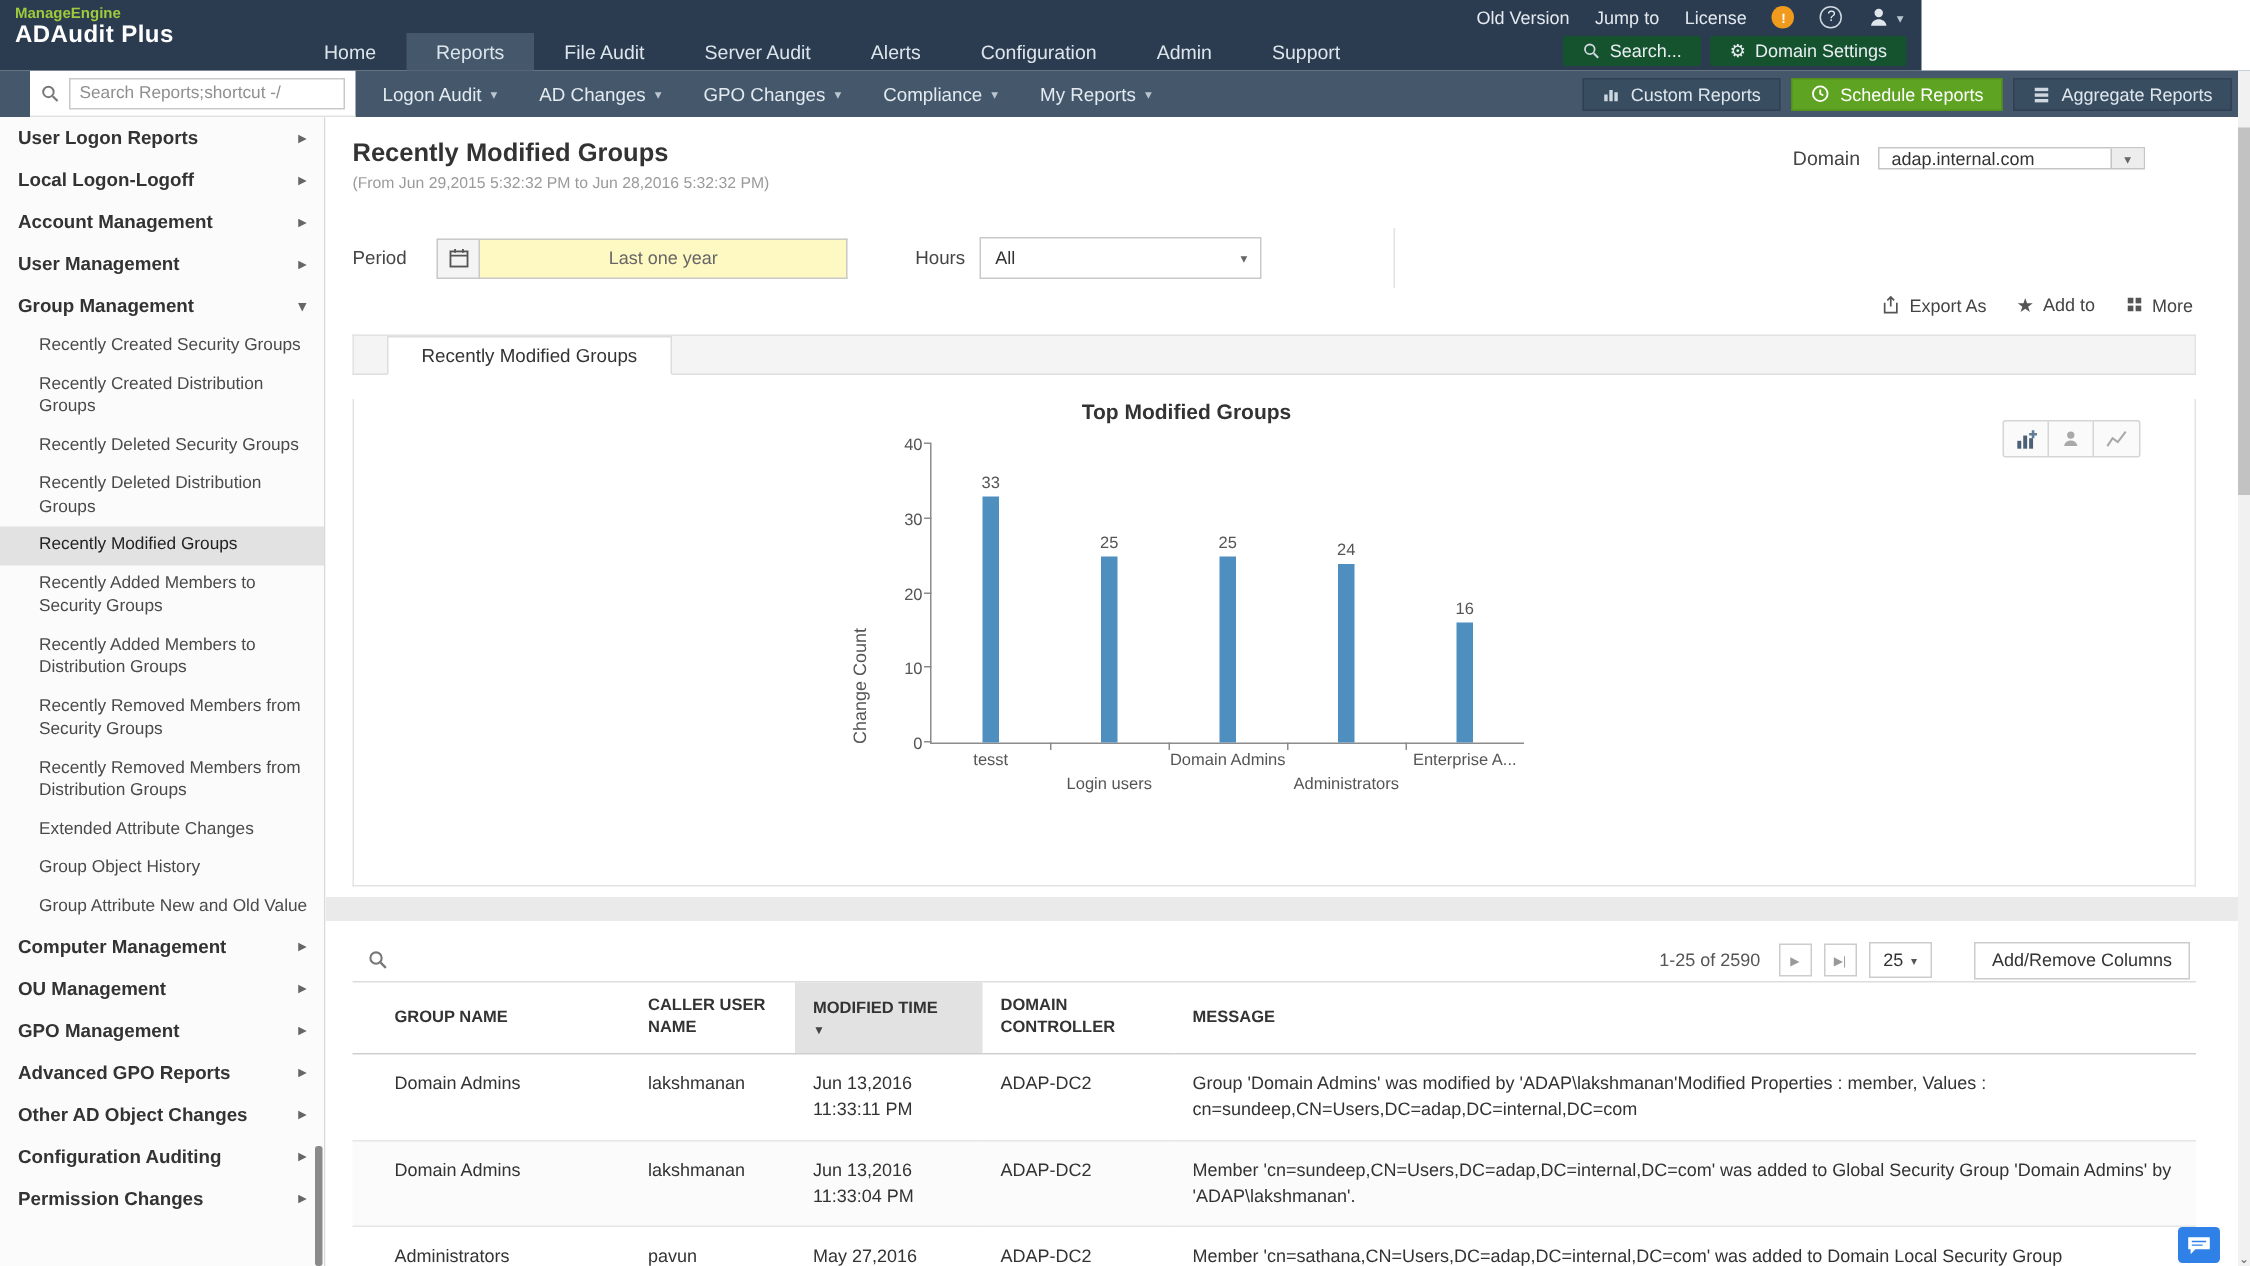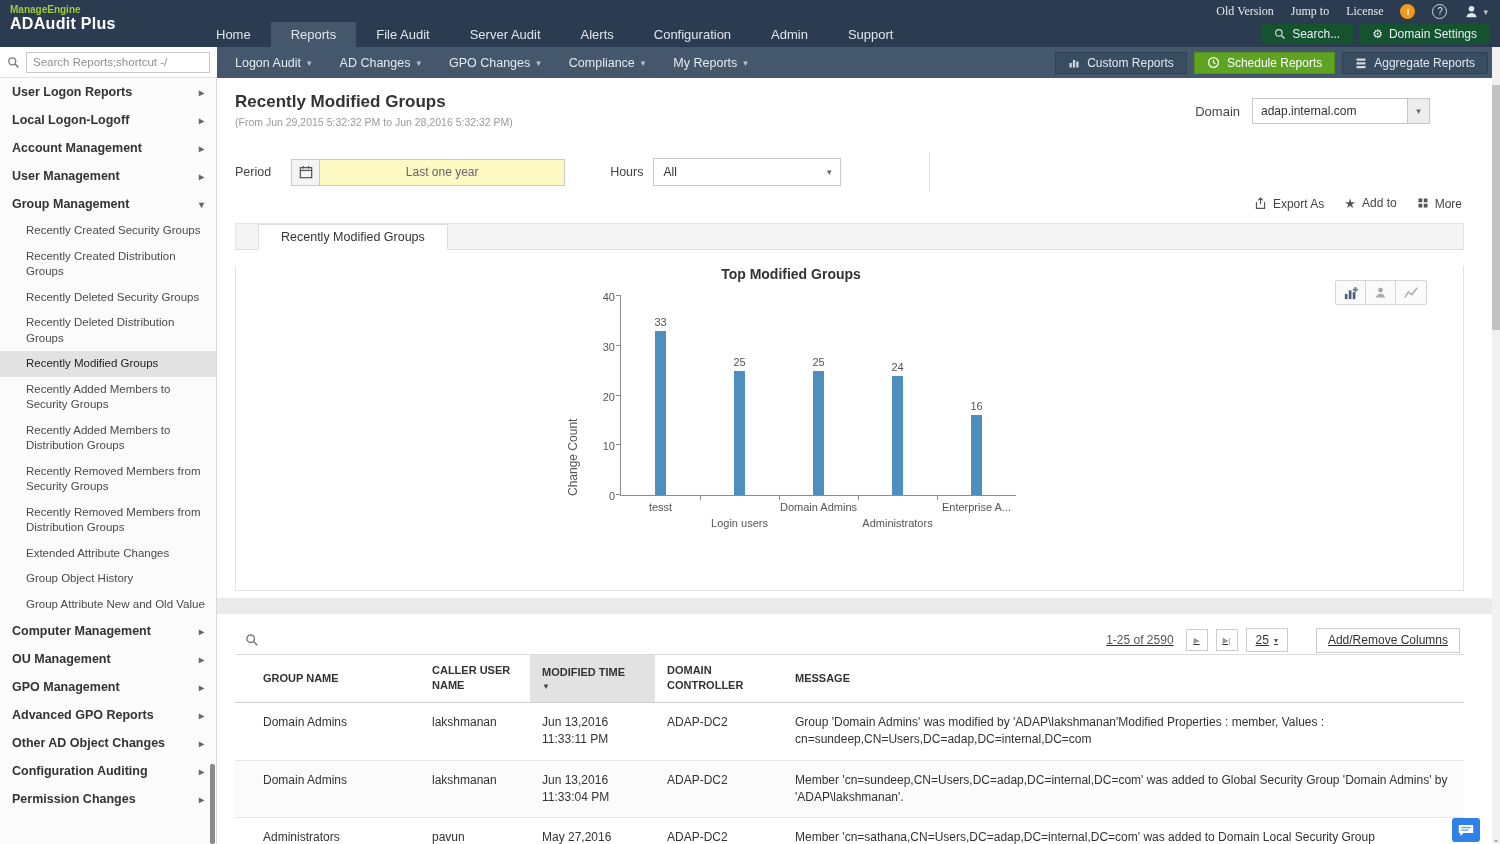--- a/index.html
+++ b/index.html
@@ -1,36 +1,36 @@
 <!DOCTYPE html>
 <html><head>
 <meta charset="utf-8">
 <style>
   * { box-sizing: border-box; margin: 0; padding: 0; }
   html,body { width:1500px; height:844px; overflow:hidden; }
   body { font-family:"Liberation Sans", sans-serif; background:#fff; position:relative; font-size:12px; color:#333; }
 
   
-  .header { position:absolute; top:0; left:0; width:1500px; height:47px; background:#2c3c50; z-index:20; }
+  .header { position:absolute; top:0; left:0; width:1281px; height:47px; background:#2c3c50; z-index:20; }
   .brand { position:absolute; left:10px; top:4px; line-height:1.1; cursor:pointer; }
   .brand-vendor { color:#9ccb3b; font-size:10px; font-weight:bold; }
   .brand-product { color:#fff; font-size:16px; font-weight:bold; letter-spacing:.3px; }
   .topnav { position:absolute; left:196px; bottom:0; display:flex; height:25px; }
   .topnav-item { padding:0 20px; display:flex; align-items:center; color:#dde5ec; font-size:13px; cursor:pointer; }
   .topnav-item.active { background:#44576b; }
   .utility { position:absolute; right:12px; top:4px; display:flex; align-items:center; gap:17px; color:#e3e9ef; font-size:12px; }
-  .utility .util-link { cursor:pointer;font-family:Liberation Serif, serif; }
+  .utility .util-link { cursor:pointer; }
   .ico-circle-orange { width:15px; height:15px; border-radius:50%; background:#f09a1e; display:inline-flex; align-items:center; justify-content:center; color:#fff; font-size:9px; font-weight:bold; cursor:pointer; }
   .ico-help { width:15px; height:15px; border-radius:50%; border:1px solid #cfd8e0; color:#e6edf3; font-size:10px; display:inline-flex; align-items:center; justify-content:center; cursor:pointer; }
   .user-wrap { display:flex; align-items:center; gap:4px; cursor:pointer; color:#cfd8e0; }
   .hdr-btns { position:absolute; right:10px; bottom:3px; display:flex; gap:6px; }
   .hdr-btn { background:#14532d; color:#e8eef4; font-size:12px; padding:3px 13px; border-radius:2px; display:flex; align-items:center; gap:6px; cursor:pointer; }
 
   
-  .subnav { position:absolute; top:47px; left:0; width:1500px; height:31px; background:#44576b; display:flex; align-items:center; z-index:19; }
+  .subnav { position:absolute; top:47px; left:0; width:1500px; height:31px; background:#44576b; display:flex; align-items:center; z-index:19;padding-left:20px; }
   .report-search { width:217px; height:31px; background:#fff; display:flex; align-items:center; padding:0 7px; gap:6px; border-bottom:1px solid #e2e2e2; }
   .report-search .mag { color:#777; display:flex; }
   .report-search input { flex:1; border:1px solid #c9c9c9; height:21px; font-size:11.5px; padding:0 6px; color:#444; font-family:"Liberation Sans", sans-serif; outline:none; }
   .report-search input::placeholder { color:#8f8f8f; }
   .subnav-menus { display:flex; align-items:center; margin-left:4px; }
   .menu-item { color:#e3eaf0; font-size:12.5px; padding:0 14px; display:flex; align-items:center; gap:6px; cursor:pointer; height:31px; }
   .menu-caret { font-size:9px; color:#b9c5cf; }
   .subnav-right { margin-left:auto; display:flex; gap:7px; margin-right:12px; }
   .btn-dark { background:#394d60; border:1px solid #2f4152; color:#dfe7ee; font-size:12px; padding:3px 12px; display:flex; align-items:center; gap:7px; cursor:pointer; }
   .btn-green { background:#5ea321; border:1px solid #528f1d; color:#fff; font-size:12px; padding:3px 12px; display:flex; align-items:center; gap:7px; cursor:pointer; }
@@ -43,21 +43,21 @@
   .side-child.selected { background:#e2e2e2; color:#222; }
   .side-thumb { position:absolute; right:1px; bottom:0; width:5px; height:80px; background:#8a8a8a; border-radius:2px; }
 
   
   .main { position:absolute; left:217px; top:78px; right:8px; bottom:0; background:#fff; overflow:hidden; }
   .page-head { position:relative; padding:14px 28px 0 18px; }
   .page-title { font-size:17px; font-weight:bold; color:#333; }
   .page-sub { font-size:10.5px; color:#9a9a9a; margin-top:4px; }
   .domain-wrap { position:absolute; right:62px; top:20px; display:flex; align-items:center; }
   .domain-label { font-size:13px; color:#444; margin-right:12px; }
-  .domain-select { width:178px; height:26px; border:1px solid #c6c6c6; background:#fff; display:flex; align-items:center; justify-content:space-between; font-size:12px; color:#333; cursor:pointer; }
+  .domain-select { width:178px; height:15px; border:1px solid #c6c6c6; background:#fff; display:flex; align-items:center; justify-content:space-between; font-size:12px; color:#333; cursor:pointer; }
   .domain-select .val { padding:0 8px; }
   .domain-select .caret-box { width:22px; height:100%; background:#ededed; border-left:1px solid #c6c6c6; display:flex; align-items:center; justify-content:center; color:#666; font-size:9px; }
 
   .filters { display:flex; align-items:center; margin:26px 0 0 18px; height:36px; }
   .filter-label { font-size:12.5px; color:#444; }
   .cal-btn { width:29px; height:27px; border:1px solid #c9c9c9; background:#f4f4f4; display:flex; align-items:center; justify-content:center; color:#555; margin-left:20px; cursor:pointer; }
   .period-input { width:245px; height:27px; border:1px solid #c9c9c9; border-left:none; background:#fef9c3; font-size:12px; color:#666; padding:0 10px; font-family:"Liberation Sans", sans-serif; outline:none;text-align:center; }
   .hours-label { margin-left:45px; }
   .hours-select { margin-left:10px; width:188px; height:28px; border:1px solid #c9c9c9; background:#fff; display:flex; align-items:center; justify-content:space-between; padding:0 9px; font-size:12px; color:#333; cursor:pointer; }
   .hours-select .caret { color:#666; font-size:9px; }
@@ -87,21 +87,21 @@
   .xtick-mark { position:absolute; bottom:-5px; width:1px; height:5px; background:#8c8c8c; }
   .bar-slot { position:relative; height:100%; flex:1; display:flex; flex-direction:column; align-items:center; justify-content:flex-end; }
   .bar { width:11px; cursor:pointer; }
   .bar-value { font-size:11px; color:#555; margin-bottom:3px; }
   .bar-label { position:absolute; top:100%; margin-top:6px; font-size:11px; color:#555; white-space:nowrap; }
   .bar-label.low { margin-top:22px; }
 
   .gray-gap { height:16px; background:#eaeaea; margin-top:7px; }
 
   .table-card { margin:0 28px 0 18px; }
-  .table-toolbar { display:flex; align-items:center; height:40px; padding:12px 4px 0 10px;text-decoration:underline; }
+  .table-toolbar { display:flex; align-items:center; height:40px; padding:12px 4px 0 10px; }
   .tt-mag { color:#777; display:flex; cursor:pointer; }
   .tt-right { margin-left:auto; display:flex; align-items:center; gap:8px; }
   .range-text { font-size:12px; color:#555; margin-right:4px; }
   .pg-btn { width:22px; height:22px; border:1px solid #ccc; background:#fff; color:#999; font-size:8px; display:flex; align-items:center; justify-content:center; cursor:pointer; }
   .pagesize { height:24px; border:1px solid #ccc; background:#fff; padding:0 9px; font-size:12px; color:#333; display:flex; align-items:center; gap:5px; cursor:pointer; }
   .pagesize .caret { font-size:8px; color:#555; }
   .addremove { height:25px; border:1px solid #ccc; background:#fff; padding:0 11px; font-size:12px; color:#333; display:flex; align-items:center; cursor:pointer;margin-left:20px; }
 
   table.data { width:100%; border-collapse:collapse; table-layout:fixed; }
   table.data th { text-align:left; font-size:11px; font-weight:bold; color:#333; padding:8px 12px; border-top:1px solid #ddd; border-bottom:1px solid #cfcfcf; vertical-align:middle; line-height:1.4; }

